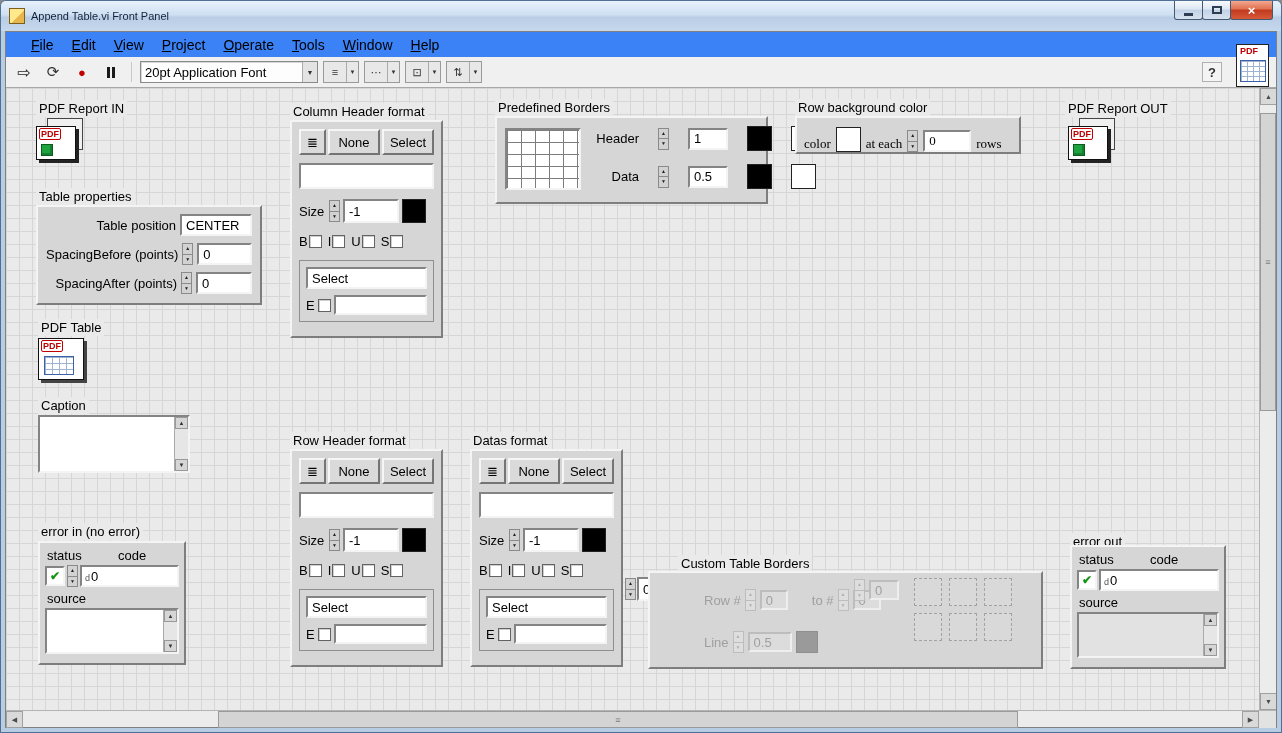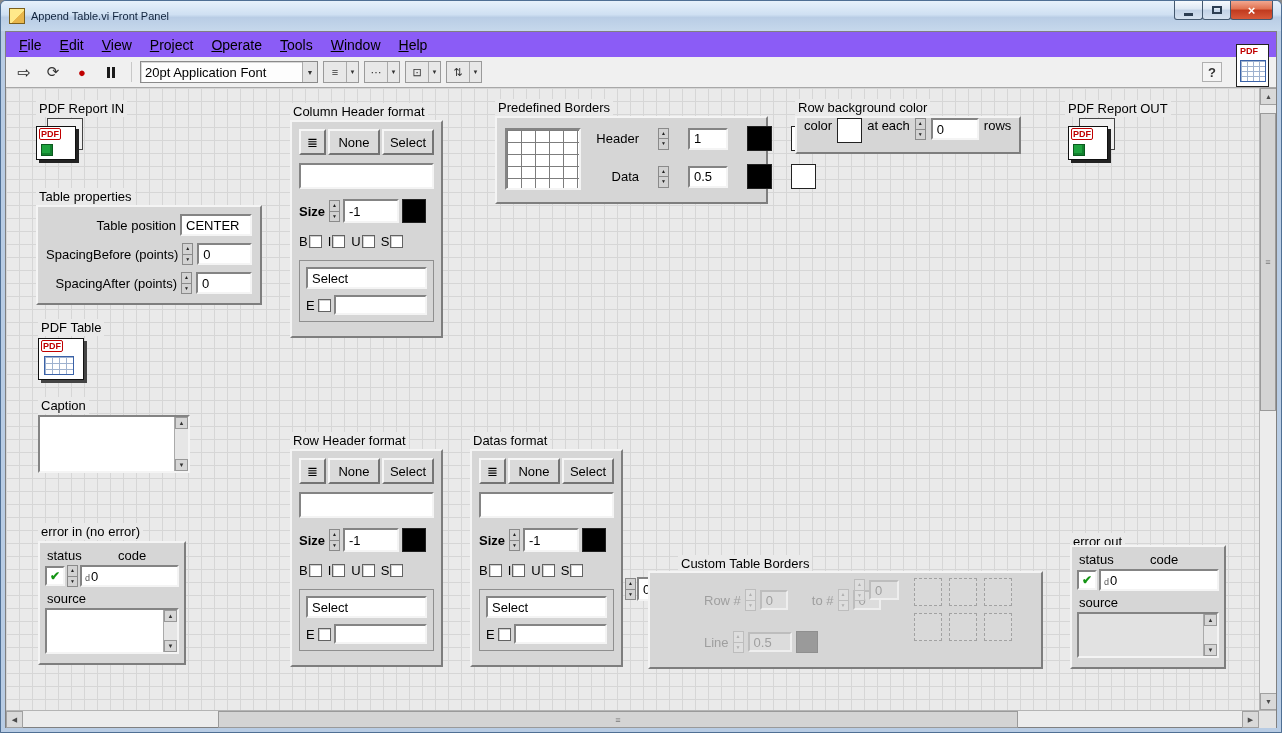--- a/index.html
+++ b/index.html
@@ -18,21 +18,21 @@
           justify-content: center; border: 1px solid #44586e; border-top: none;
           border-radius: 0 0 3px 3px;
           background: linear-gradient(#f7fafd, #dde7f3 45%, #c2d2e6 50%, #d6e2f0); }
   .wbtn.close { width: 43px; background: linear-gradient(#f2a78f, #e0704f 45%, #c03a1e 50%, #d8593a);
                 color: #fff; font-weight: bold; font-size: 13px; }
   .glyph-min { width: 9px; height: 3px; background: #2d3e52; margin-top: 8px; }
   .glyph-max { width: 10px; height: 8px; border: 2px solid #2d3e52; background: transparent; }
   
   .client { position: absolute; top: 30px; left: 4px; right: 4px; bottom: 4px;
             background: #f0f0f0; border: 1px solid #808080; display: flex; flex-direction: column; }
-  .menubar { height: 25px; display: flex; align-items: center; padding-left: 4px; background: #8b5cf6; }
+  .menubar { height: 25px; display: flex; align-items: center; padding-left: 16px; background: #3b82f6; }
   .menu-item { display: inline-block; padding: 3px 9px; font-size: 14px; color: #000; }
   .menu-item::first-letter { text-decoration: underline; }
   .toolbar { height: 30px; display: flex; align-items: center; padding: 0 6px; gap: 5px; background: #f0f0f0; }
   .tbtn { width: 24px; height: 24px; display: flex; align-items: center; justify-content: center;
           font-size: 16px; color: #222; background: transparent; border: 1px solid transparent; }
   .tbtn.abort { color: #c00000; font-size: 13px; }
   .tbtn.cont { font-size: 15px; color: #333; }
   .pause-icon { display: inline-flex; gap: 2px; }
   .pause-icon i { width: 3px; height: 11px; background: #1a1a1a; }
   .tsep { width: 1px; height: 20px; background: #c8c8c8; margin: 0 3px; }
@@ -85,21 +85,21 @@
   .spinner i + i { margin-top: -1px; }
   .numctl { display: flex; align-items: center; gap: 1px; }
   
   .fmt-cluster { width: 153px; height: 218px; padding: 7px; }
   .fmt-btnrow { display: flex; gap: 2px; height: 26px; }
   .icon-btn { width: 27px; font-size: 13px; }
   .none-btn { width: 52px; }
   .select-btn { flex: 1; }
   .fmt-field { margin-top: 8px; height: 26px; }
   .size-row { margin-top: 10px; display: flex; align-items: center; gap: 3px; }
-  .size-row .lbl { width: 27px; font-weight: bold; }
+  .size-row .lbl { width: 27px; }
   .size-field { width: 56px; height: 24px; }
   .bius-row { margin-top: 11px; display: flex; align-items: center; }
   .stl { display: flex; align-items: center; gap: 1px; margin-right: 6px; }
   .subgrp { margin-top: 11px; border: 1px solid #8f8f8f; padding: 6px; }
   .sel-field { height: 22px; }
   .e-row { margin-top: 6px; display: flex; align-items: center; gap: 3px; }
   .e-field { flex: 1; height: 20px; }
   
   .tp-cluster { width: 226px; height: 100px; padding: 4px 8px; }
   .tp-row { display: flex; justify-content: flex-end; align-items: center; gap: 4px; height: 24px; margin-top: 5px; }
@@ -135,21 +135,21 @@
   .pb-icon { position: absolute; left: 8px; top: 10px; width: 76px; height: 62px; background-color: #fff;
              border: 2px solid; border-color: #848484 #f4f4f4 #f4f4f4 #848484;
              background-image: linear-gradient(to right,#7d7d7d 1px,transparent 1px),
                                linear-gradient(to bottom,#7d7d7d 1px,transparent 1px);
              background-size: 14px 12px; }
   .pb-row { position: absolute; left: 94px; display: flex; align-items: center; gap: 19px; }
   .pb-row .lbl { width: 48px; text-align: right; }
   .pb-field { width: 40px; height: 22px; }
   .pb-row .swatch { width: 25px; height: 25px; }
   
-  .rbc-cluster { width: 226px; height: 38px; display: flex; align-items: flex-start; gap: 5px; padding: 0 7px; }
+  .rbc-cluster { width: 226px; height: 38px; display: flex; align-items: flex-end; gap: 5px; padding: 0 7px; font-family: Liberation Serif, serif; }
   .rbc-field { width: 48px; height: 22px; }
   .rbc-cluster .swatch { width: 25px; height: 25px; }
   
   .ctb-cluster { width: 395px; height: 98px; }
   .ctb-cluster .abs { position: absolute; display: flex; align-items: center; gap: 4px; }
   .disabled .lbl { color: #9f9f9f; margin-left: 20px; }
   .disabled .field { background: #dcdcdc; border-color: #bdbdbd #eeeeee #eeeeee #bdbdbd; color: #9f9f9f; }
   .disabled .spinner i { color: #b0b0b0; border-color: #bdbdbd; background: #dedede; }
   .disabled .swatch { border-color: #8f8f8f; }
   .dashcells { position: absolute; left: 264px; top: 5px; display: grid;

